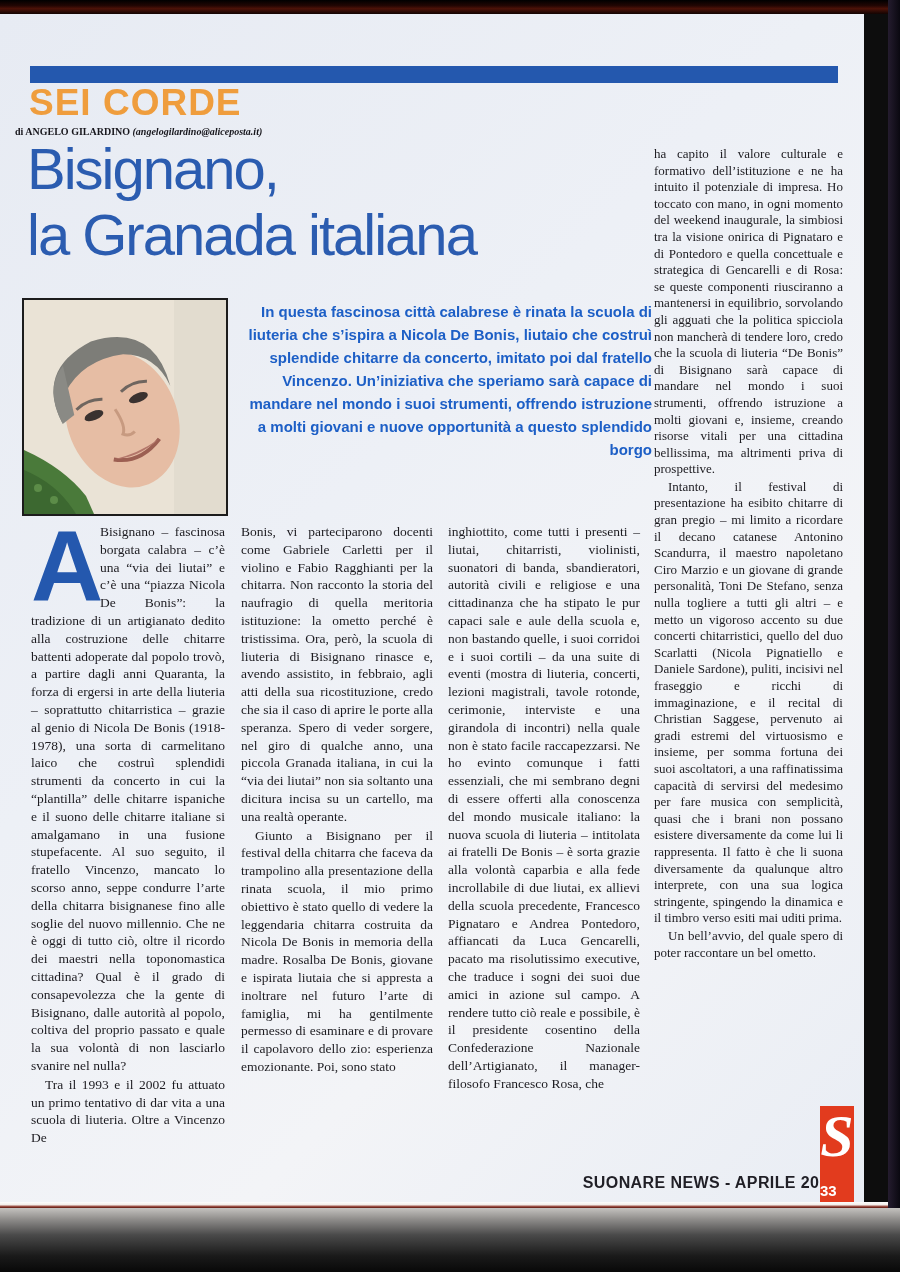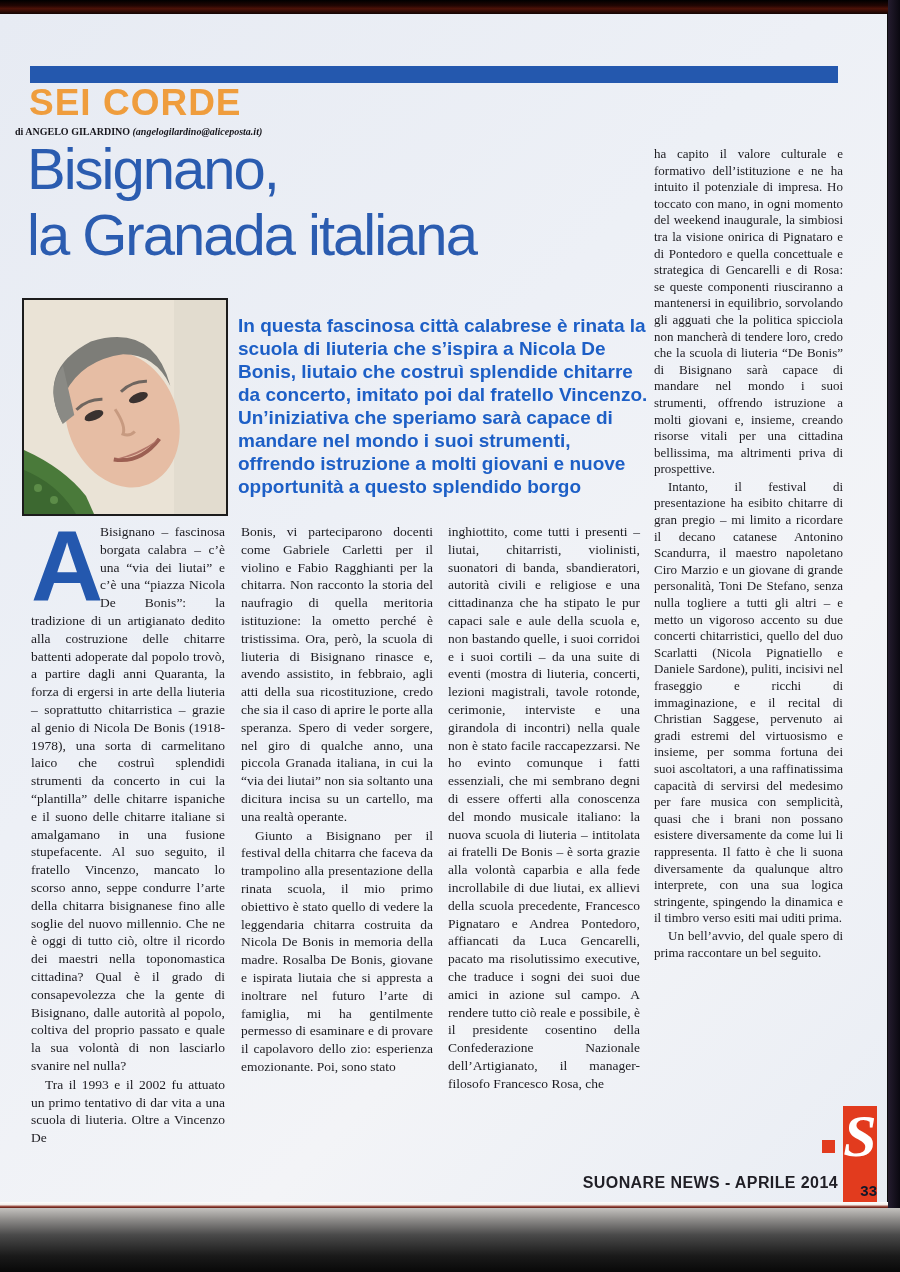--- a/index.html
+++ b/index.html
@@ -11,38 +11,38 @@
   .edge-top{position:absolute;left:0;top:0;width:900px;height:14px;
     background:linear-gradient(to bottom,#000 0%,#220603 40%,#4d1208 62%,#120402 100%);}
   .edge-right{position:absolute;right:0;top:0;width:12px;height:1272px;
     background:linear-gradient(to right,#241c2e,#0a0810);}
   .edge-bottom{position:absolute;left:0;top:1208px;width:900px;height:64px;
     background:linear-gradient(to bottom,#c4c2bf 0%,#8e8c8a 18%,#4a4a4a 42%,#1a1a1a 75%,#080808 100%);}
   .page-bottom-line{position:absolute;left:0;top:1202px;width:888px;height:6px;
     background:linear-gradient(to bottom,#fdfdfd 0%,#f3eeea 45%,#8a3328 80%,#5b1f16 100%);}
   
   .page{position:absolute;left:0;top:14px;width:864px;height:1188px;
-    background:linear-gradient(135deg,#e7ebf3 0%,#edf0f6 40%,#f3f4f7 70%,#e9edf4 100%);padding-left:23px;}
+    background:linear-gradient(135deg,#e7ebf3 0%,#edf0f6 40%,#f3f4f7 70%,#e9edf4 100%);}
   
   .topbar{position:absolute;left:30px;top:52px;width:808px;height:17px;background:#2458ae;}
   .section-title{position:absolute;left:29px;top:68px;
     font-family:"Liberation Sans",sans-serif;font-weight:bold;font-size:37px;
     letter-spacing:1px;color:#ef9d3d;}
   .byline{position:absolute;left:15px;top:112px;font-size:10px;font-weight:bold;color:#17161c;}
   .byline .email{font-style:italic;}
   .headline{position:absolute;left:27px;top:122px;width:620px;
     font-family:"Liberation Sans",sans-serif;font-weight:normal;color:#2b5cb0;
     font-size:58px;line-height:66px;letter-spacing:-2px;}
   
   .photo{position:absolute;left:22px;top:284px;width:206px;height:218px;
     border:2px solid #1c1c1c;box-sizing:border-box;background:#e9e2d6;overflow:hidden;}
   
-  .standfirst{position:absolute;left:238px;top:300px;width:414px;height:228px;
+  .standfirst{position:absolute;left:238px;top:286px;width:414px;height:228px;
     font-family:"Liberation Sans",sans-serif;font-weight:bold;
-    font-size:19px;line-height:23px;color:#1d5fc6;overflow:hidden;}
+    font-size:15px;line-height:23px;color:#1d5fc6;overflow:hidden;text-align:right;}
   
   .col{position:absolute;text-align:justify;color:#1c1b20;
     font-size:13.5px;line-height:17.8px;overflow:hidden;}
   .col p{margin:1px;}
   .col p.indent{text-indent:14px;}
   .col1{left:30px;top:508px;width:196px;height:640px;}
   .col2{left:240px;top:508px;width:194px;height:640px;}
   .col3{left:447px;top:508px;width:194px;height:640px;}
   .col4{left:653px;top:131px;width:191px;font-size:13px;line-height:16.6px;}
   .dropcap{float:left;width:62px;height:82px;margin:4px 7px 0 0;
@@ -50,22 +50,22 @@
     font-size:100px;line-height:78px;color:#2458ae;}
   .end-square{position:absolute;left:822px;top:1126px;width:13px;height:13px;background:#e23b1e;}
   
   .footer-issue{position:absolute;left:520px;top:1160px;width:318px;text-align:right;
     font-family:"Liberation Sans",sans-serif;font-weight:bold;
     font-size:16px;letter-spacing:0.4px;color:#201f26;}
   .logo-box{position:absolute;right:10px;bottom:0;width:34px;height:96px;background:#e23b1e;}
   .logo-s{position:absolute;top:-2px;left:0;width:34px;text-align:center;
     font-family:"Liberation Serif",serif;font-weight:bold;font-style:italic;
     font-size:60px;line-height:64px;color:#ffffff;}
-  .logo-page{position:absolute;bottom:3px;left:0;width:34px;text-align:right;
-    font-family:"Liberation Sans",sans-serif;font-weight:bold;font-size:15px;color:#0f172a;}
+  .logo-page{position:absolute;bottom:3px;left:0;width:34px;text-align:left;
+    font-family:"Liberation Sans",sans-serif;font-weight:bold;font-size:15px;color:#ffffff;}
 </style>
 </head>
 <body>
 
 <div class="page">
 
   <div class="topbar"></div>
   <div class="section-title">SEI CORDE</div>
   <div class="byline"><span>di ANGELO GILARDINO </span><span class="email">(angelogilardino@aliceposta.it)</span></div>
 
@@ -109,21 +109,21 @@
     <p class="indent">Giunto a Bisignano per il festival della chitarra che faceva da trampolino alla presentazione della rinata scuola, il mio primo obiettivo è stato quello di vedere la leggendaria chitarra costruita da Nicola De Bonis in memoria della madre. Rosalba De Bonis, giovane e ispirata liutaia che si appresta a inoltrare nel futuro l’arte di famiglia, mi ha gentilmente permesso di esaminare e di provare il capolavoro dello zio: esperienza emozionante. Poi, sono stato</p>
   </div>
 
   <div class="col col3">
     <p>inghiottito, come tutti i presenti – liutai, chitarristi, violinisti, suonatori di banda, sbandieratori, autorità civili e religiose e una cittadinanza che ha stipato le pur capaci sale e aule della scuola e, non bastando quelle, i suoi corridoi e i suoi cortili – da una suite di eventi (mostra di liuteria, concerti, lezioni magistrali, tavole rotonde, cerimonie, interviste e una girandola di incontri) nella quale non è stato facile raccapezzarsi. Ne ho evinto comunque i fatti essenziali, che mi sembrano degni di essere offerti alla conoscenza del mondo musicale italiano: la nuova scuola di liuteria – intitolata ai fratelli De Bonis – è sorta grazie alla volontà caparbia e alla fede incrollabile di due liutai, ex allievi della scuola precedente, Francesco Pignataro e Andrea Pontedoro, affiancati da Luca Gencarelli, pacato ma risolutissimo executive, che traduce i sogni dei suoi due amici in azione sul campo. A rendere tutto ciò reale e possibile, è il presidente cosentino della Confederazione Nazionale dell’Artigianato, il manager-filosofo Francesco Rosa, che</p>
   </div>
 
   <div class="col col4">
     <p>ha capito il valore culturale e formativo dell’istituzione e ne ha intuito il potenziale di impresa. Ho toccato con mano, in ogni momento del weekend inaugurale, la simbiosi tra la visione onirica di Pignataro e di Pontedoro e quella concettuale e strategica di Gencarelli e di Rosa: se queste componenti riusciranno a mantenersi in equilibrio, sorvolando gli agguati che la politica spicciola non mancherà di tendere loro, credo che la scuola di liuteria “De Bonis” di Bisignano sarà capace di mandare nel mondo i suoi strumenti, offrendo istruzione a molti giovani e, insieme, creando risorse vitali per una cittadina bellissima, ma altrimenti priva di prospettive.</p>
     <p class="indent">Intanto, il festival di presentazione ha esibito chitarre di gran pregio – mi limito a ricordare il decano catanese Antonino Scandurra, il maestro napoletano Ciro Marzio e un giovane di grande personalità, Toni De Stefano, senza nulla togliere a tutti gli altri – e metto un vigoroso accento su due concerti chitarristici, quello del duo Scarlatti (Nicola Pignatiello e Daniele Sardone), puliti, incisivi nel fraseggio e ricchi di immaginazione, e il recital di Christian Saggese, pervenuto ai gradi estremi del virtuosismo e insieme, per somma fortuna dei suoi ascoltatori, a una raffinatissima capacità di servirsi del medesimo per fare musica con semplicità, quasi che i brani non possano esistere diversamente da come lui li rappresenta. Il fatto è che li suona diversamente da qualunque altro interprete, con una sua logica stringente, spingendo la dinamica e il timbro verso esiti mai uditi prima.</p>
-    <p class="indent">Un bell’avvio, del quale spero di prima raccontare un bel seguito.</p>
+    <p class="indent">Un bell’avvio, del quale spero di poter raccontare un bel ometto.</p>
   </div>
 
   <div class="end-square"></div>
 
   <div class="footer-issue">SUONARE NEWS - APRILE 2014</div>
 
   <div class="logo-box">
     <div class="logo-s">S</div>
     <div class="logo-page">33</div>
   </div>

